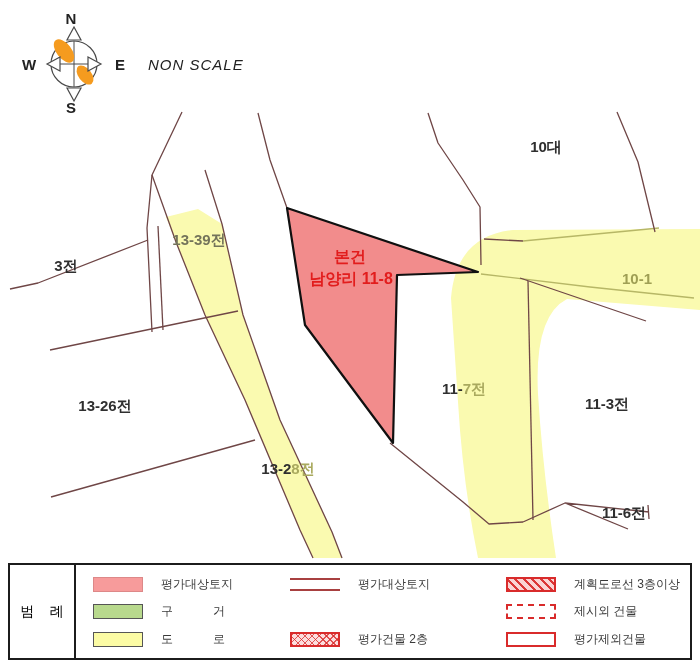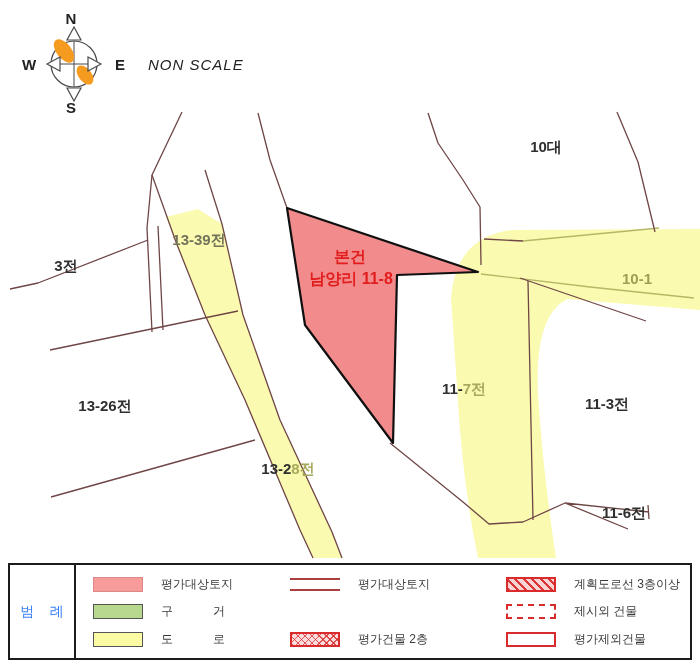--- a/index.html
+++ b/index.html
@@ -14,21 +14,21 @@
   .nonscale{font-size:15px;font-style:italic;letter-spacing:1px;fill:#222;}
 
   
   .legend{
     position:absolute;left:8px;top:563px;width:684px;height:97px;
     box-sizing:border-box;border:2px solid #1c1c1c;background:#fff;display:flex;
   }
   .legend-title{
     width:66px;box-sizing:border-box;border-right:2px solid #1c1c1c;
     display:flex;align-items:center;justify-content:center;
-    font-size:14px;color:#3b82f6;white-space:pre;
+    font-size:14px;color:#000000;white-space:pre;
   }
   .legend-items{
     flex:1;display:grid;grid-template-columns:197px 216px 1fr;
     padding:11px 0 11px 17px;box-sizing:border-box;
   }
   .legend-col{display:flex;flex-direction:column;justify-content:space-between;}
   .li{display:flex;align-items:center;gap:18px;height:16px;}
   .li-label{font-size:12px;color:#3a3a3a;white-space:pre;}
   .sw{width:50px;height:15px;box-sizing:border-box;flex:0 0 50px;}
   .sw-pink  {background:var(--legend-pink);border:1px solid #dd8888;}

